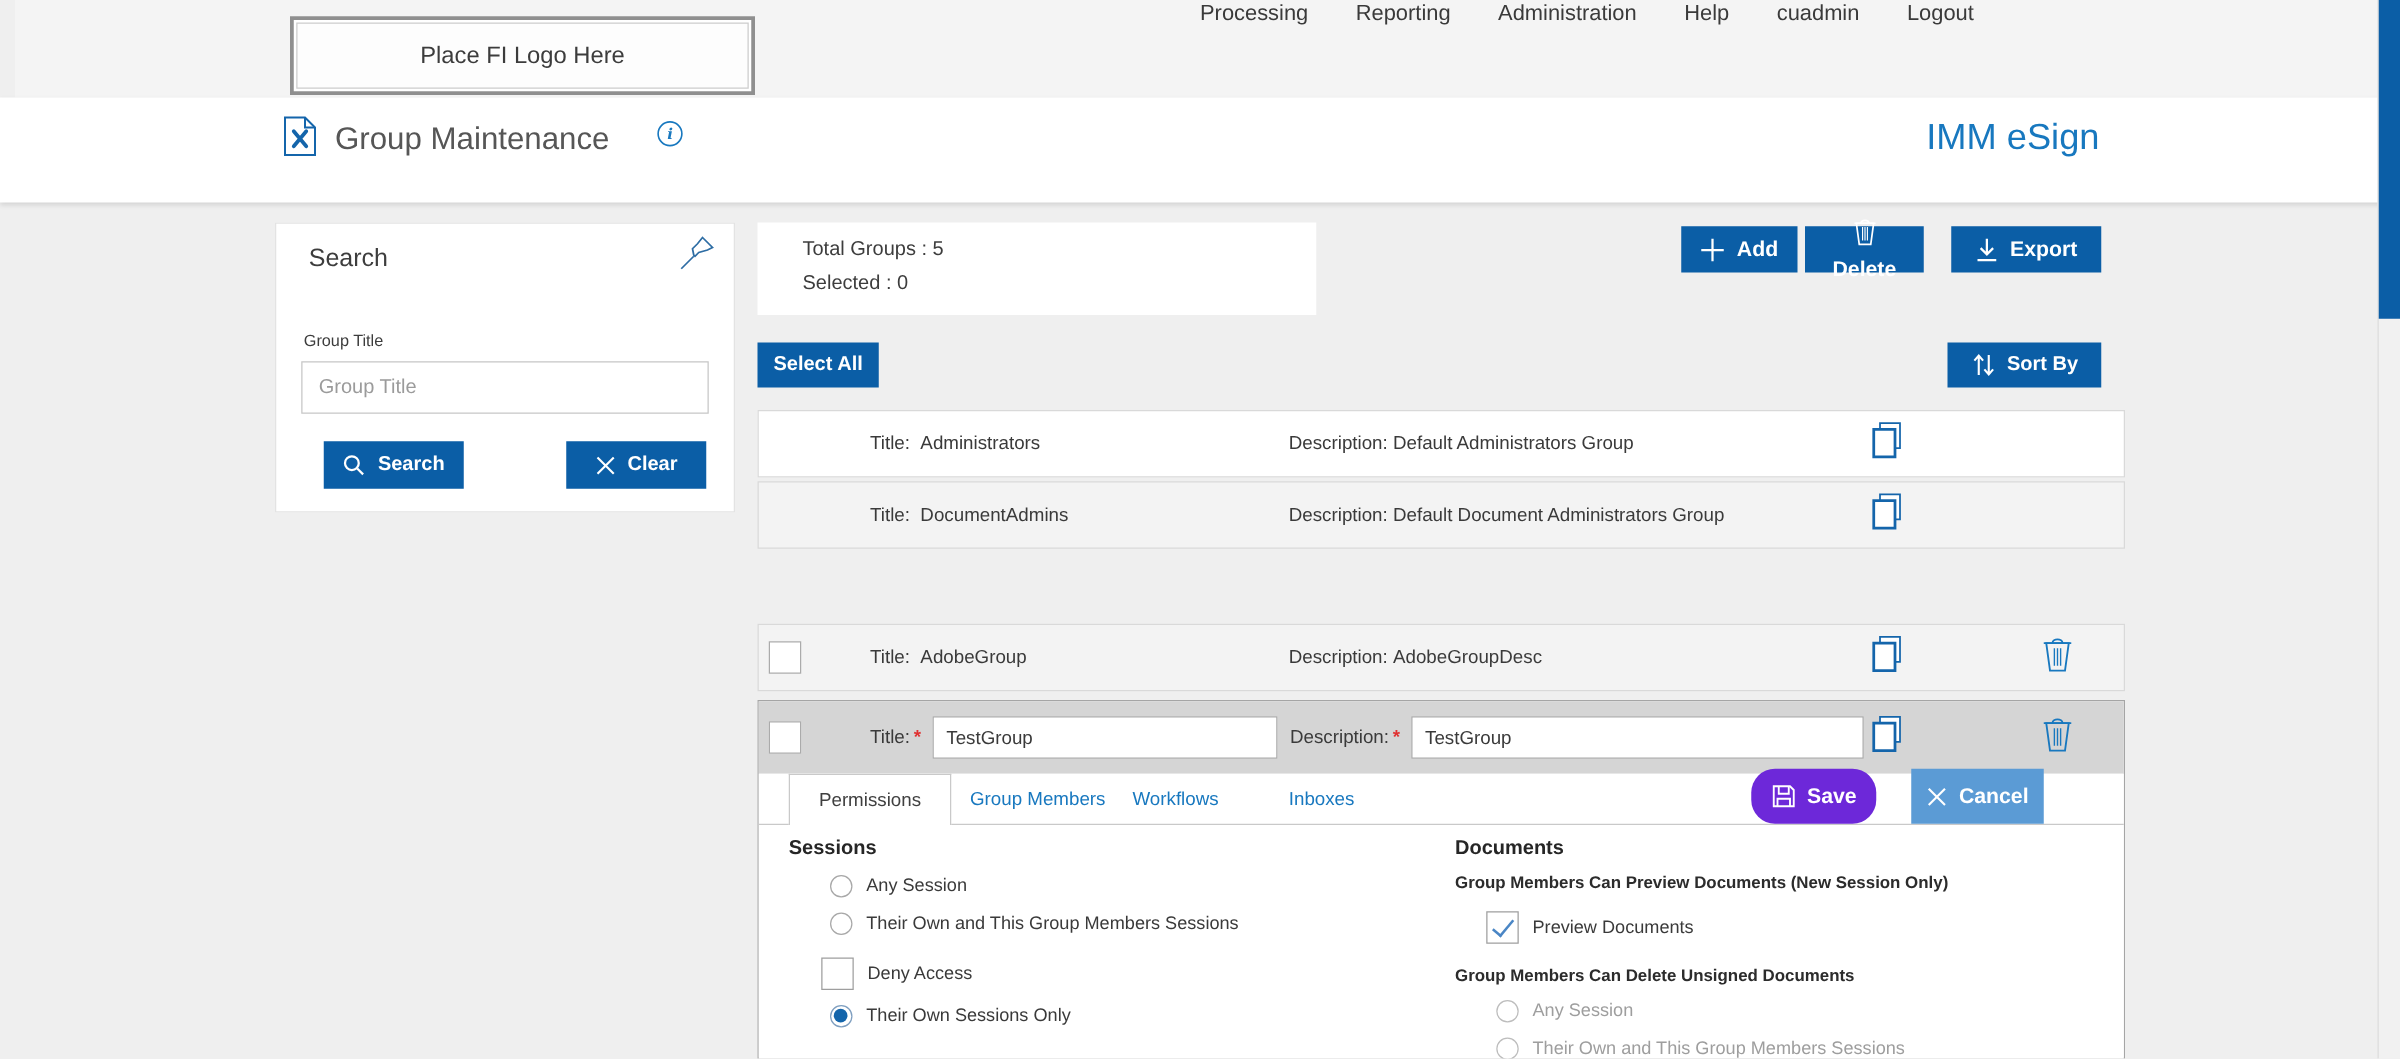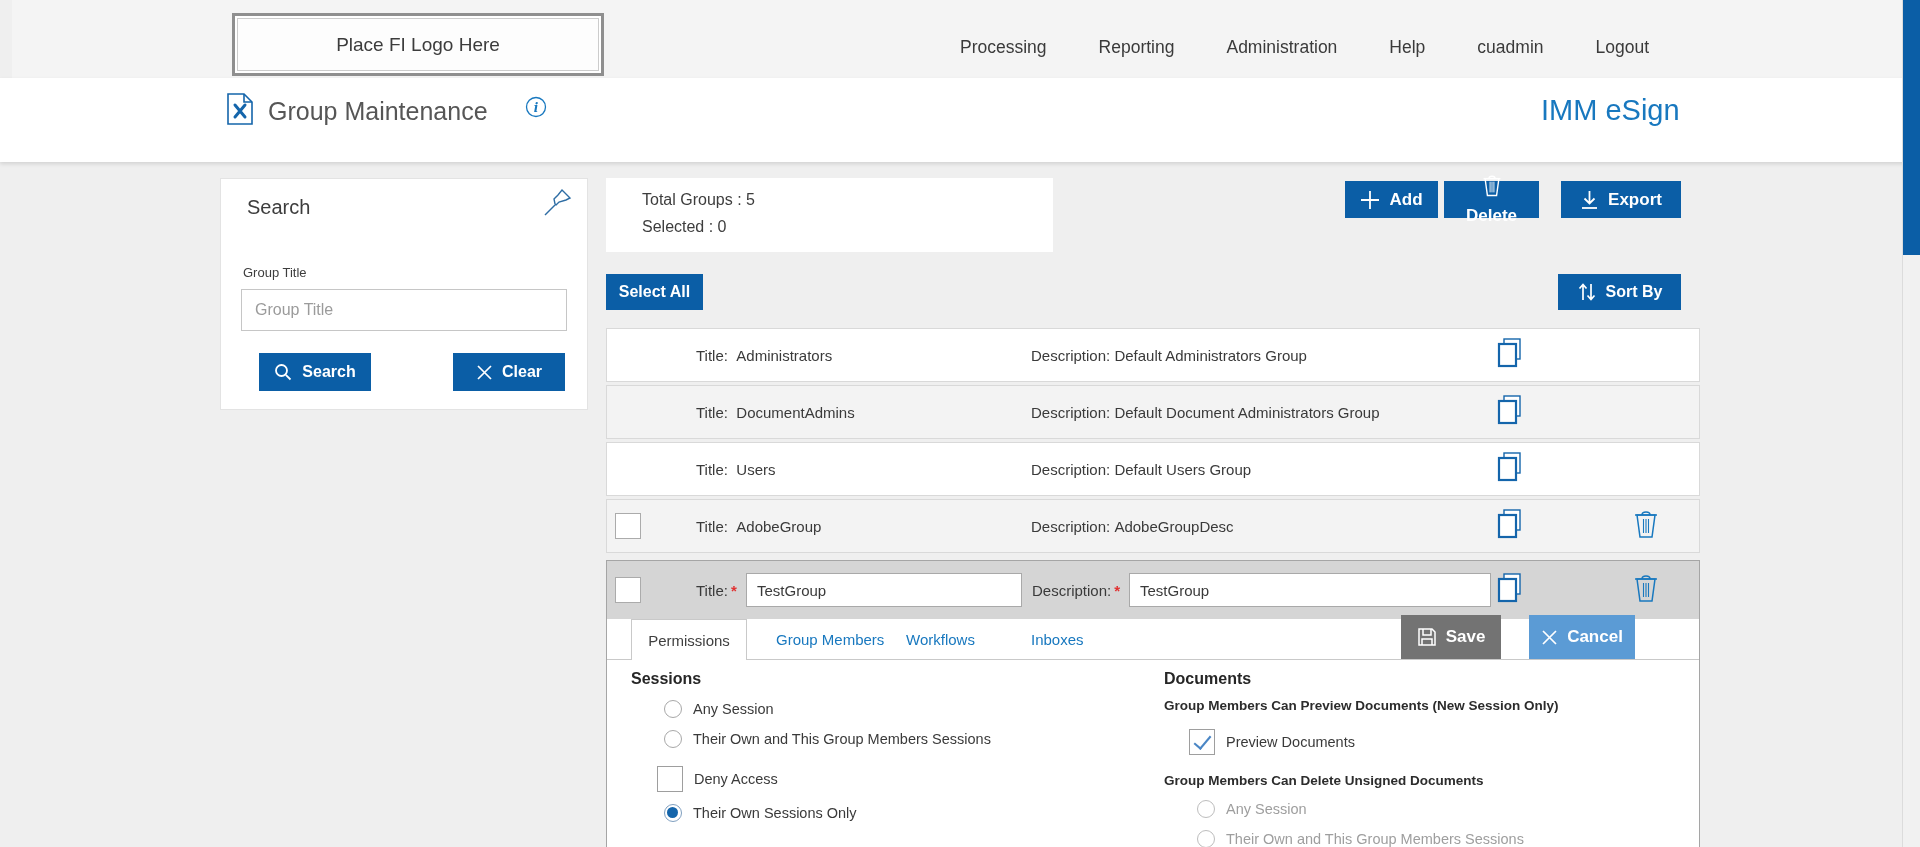--- a/index.html
+++ b/index.html
@@ -4,21 +4,21 @@
 <style>
   * { margin:0; padding:0; box-sizing:border-box; }
   body { font-family:"Liberation Sans", sans-serif; background:#efefef; }
   #canvas { position:relative; width:1920px; height:847px; background:#efefef; overflow:hidden; }
 
   
   .topbar { position:absolute; left:12px; top:0; width:1920px; height:78px; background:#f4f4f4; }
   .logobox { position:absolute; left:220px; top:13px; width:372px; height:63px; background:#fdfdfd;
              border:3px solid #8f8f8f; box-shadow: inset 0 0 0 2px #ffffff, inset 0 0 0 3px #cccccc;
              display:flex; align-items:center; justify-content:center; font-size:19px; color:#3c3c3c; }
-  .nav { position:absolute; left:948px; top:0; height:94px; display:flex; align-items:center; gap:52px; }
+  .nav { position:absolute; left:948px; top:0; height:94px; display:flex; gap:38px; }
   .nav-item { font-size:17.5px; color:#3a3a3a; cursor:pointer; white-space:nowrap; }
 
   
   .pagehead { position:absolute; left:0; top:78px; width:1920px; height:84px; background:#ffffff;
               box-shadow:0 2px 4px rgba(0,0,0,.12); }
   .doc-icon { position:absolute; left:226px; top:92px; }
   .page-title { position:absolute; left:268px; top:97px; font-size:25px; font-weight:400; color:#565656; }
   .info-icon { position:absolute; left:525px; top:96px; cursor:pointer; }
   .brand { position:absolute; left:1541px; top:94px; font-size:29px; font-weight:300; color:#1878bf; }
 
@@ -75,24 +75,24 @@
   .e-input { position:absolute; top:12px; height:34px; border:1px solid #a9a9a9; background:#fff;
              padding:0 10px; font-size:15px; color:#3a3a3a; font-family:"Liberation Sans",sans-serif; }
   .e-title-label { left:89px; } .e-title-input { left:139px; width:276px; }
   .e-desc-label { left:425px; } .e-desc-input { left:522px; width:362px; }
 
   
   .tabstrip { position:absolute; left:0; top:58px; width:1092px; height:41px; background:#fff;
               border-bottom:1px solid #c9c9c9; }
   .tab { position:absolute; top:0; height:41px; line-height:41px; font-size:15px; color:#1878bf;
          cursor:pointer; white-space:nowrap; }
-  .tab.active { left:24px; width:116px; text-align:center; color:#3f3f3f; background:#fff;
+  .tab.active { left:24px; width:130px; text-align:center; color:#3f3f3f; background:#fff;
                 border:1px solid #c9c9c9; border-bottom:1px solid #fff; height:42px; }
   .tab-gm { left:169px; } .tab-wf { left:299px; } .tab-ib { left:424px; }
-  .btn-save   { left:794px; top:-4px; width:100px; height:44px; background:#737373; font-size:17px; }
+  .btn-save   { left:794px; top:-4px; width:100px; height:44px; background:#6d28d9; font-size:17px;border-radius:19px; }
   .btn-cancel { left:922px; top:-4px; width:106px; height:44px; background:#5b9bd5; font-size:17px; }
 
   
   .panel { position:absolute; left:0; top:99px; width:1092px; height:188px; background:#fff; overflow:visible; }
   .col-sessions  { position:absolute; left:24px; top:0; width:520px; }
   .col-documents { position:absolute; left:557px; top:0; width:520px; }
   .sec-h { font-size:16px; font-weight:bold; color:#262626; margin-top:10px; }
   .sec-q { font-size:13.5px; font-weight:bold; color:#2c2c2c; margin-top:10px; }
   .opt { position:relative; display:flex; align-items:center; gap:11px; margin-top:12px; }
   .opt-label { font-size:14.5px; color:#3a3a3a; }
@@ -225,30 +225,20 @@
   <div class="grow r1 alt">
     <span class="cellv c-title"><span>Title:</span>&nbsp;&nbsp;<span>DocumentAdmins</span></span>
     <span class="cellv c-desc"><span>Description:</span>&nbsp;<span>Default Document Administrators Group</span></span>
     <span class="c-copy">
       <svg width="30" height="32" viewBox="0 0 30 32">
           <rect x="9" y="2" width="16" height="20" fill="#fff" stroke="#1465ab" stroke-width="1.4"></rect>
           <rect x="4" y="7" width="17" height="22" fill="#fff" stroke="#1465ab" stroke-width="2.2"></rect>
         </svg>
     </span>
   </div>
-  <div class="grow r2">
-    <span class="cellv c-title"><span>Title:</span>&nbsp;&nbsp;<span>Users</span></span>
-    <span class="cellv c-desc"><span>Description:</span>&nbsp;<span>Default Users Group</span></span>
-    <span class="c-copy">
-      <svg width="30" height="32" viewBox="0 0 30 32">
-          <rect x="9" y="2" width="16" height="20" fill="#fff" stroke="#1465ab" stroke-width="1.4"></rect>
-          <rect x="4" y="7" width="17" height="22" fill="#fff" stroke="#1465ab" stroke-width="2.2"></rect>
-        </svg>
-    </span>
-  </div>
   <div class="grow r3 alt">
     <span class="rowchk"></span>
     <span class="cellv c-title"><span>Title:</span>&nbsp;&nbsp;<span>AdobeGroup</span></span>
     <span class="cellv c-desc"><span>Description:</span>&nbsp;<span>AdobeGroupDesc</span></span>
     <span class="c-copy">
       <svg width="30" height="32" viewBox="0 0 30 32">
           <rect x="9" y="2" width="16" height="20" fill="#fff" stroke="#1465ab" stroke-width="1.4"></rect>
           <rect x="4" y="7" width="17" height="22" fill="#fff" stroke="#1465ab" stroke-width="2.2"></rect>
         </svg>
     </span>

